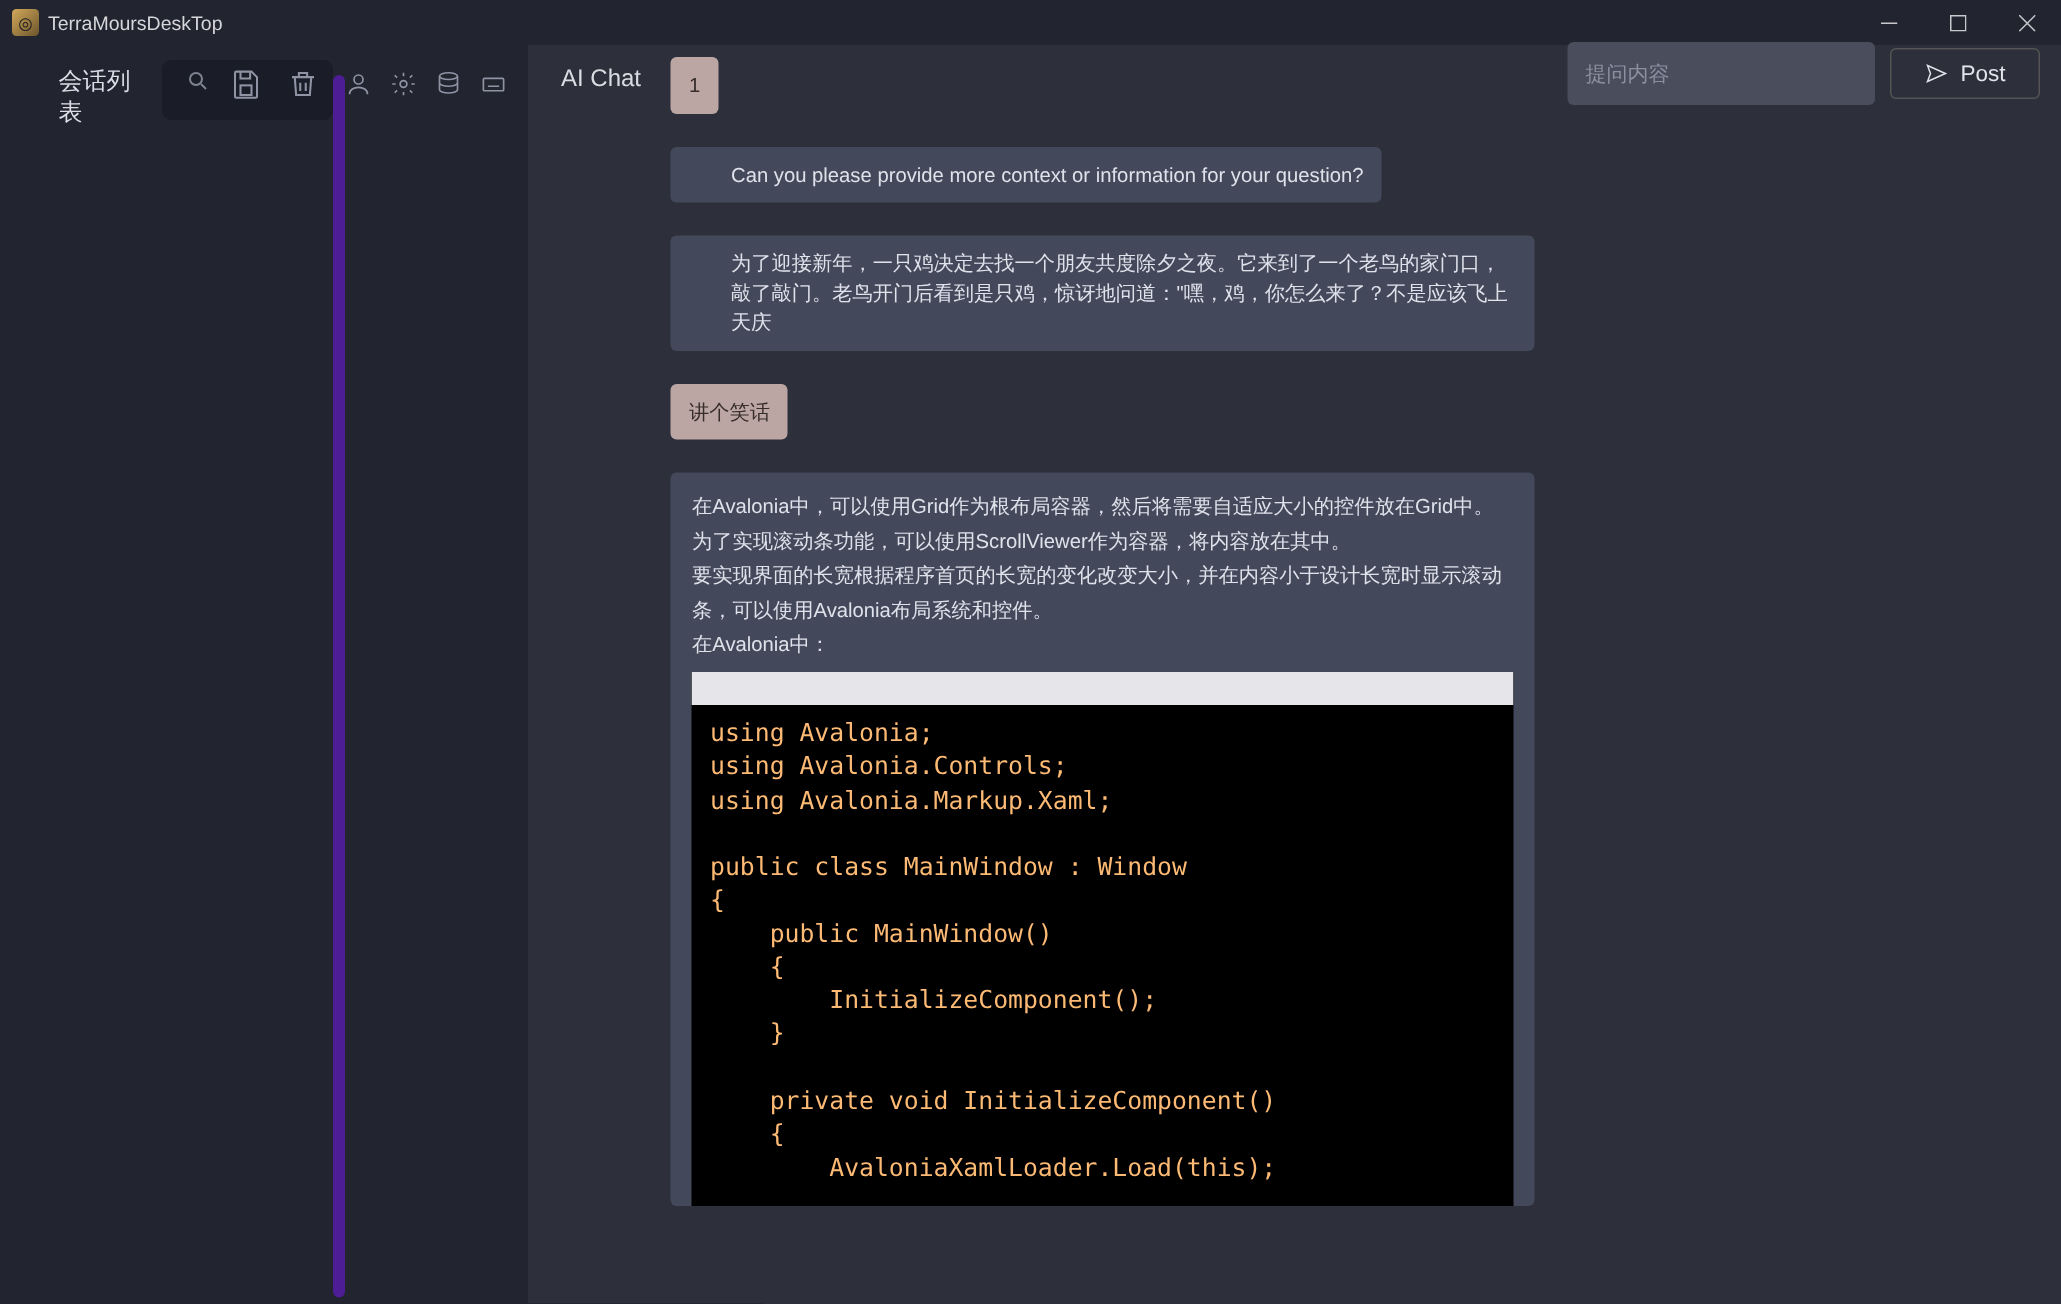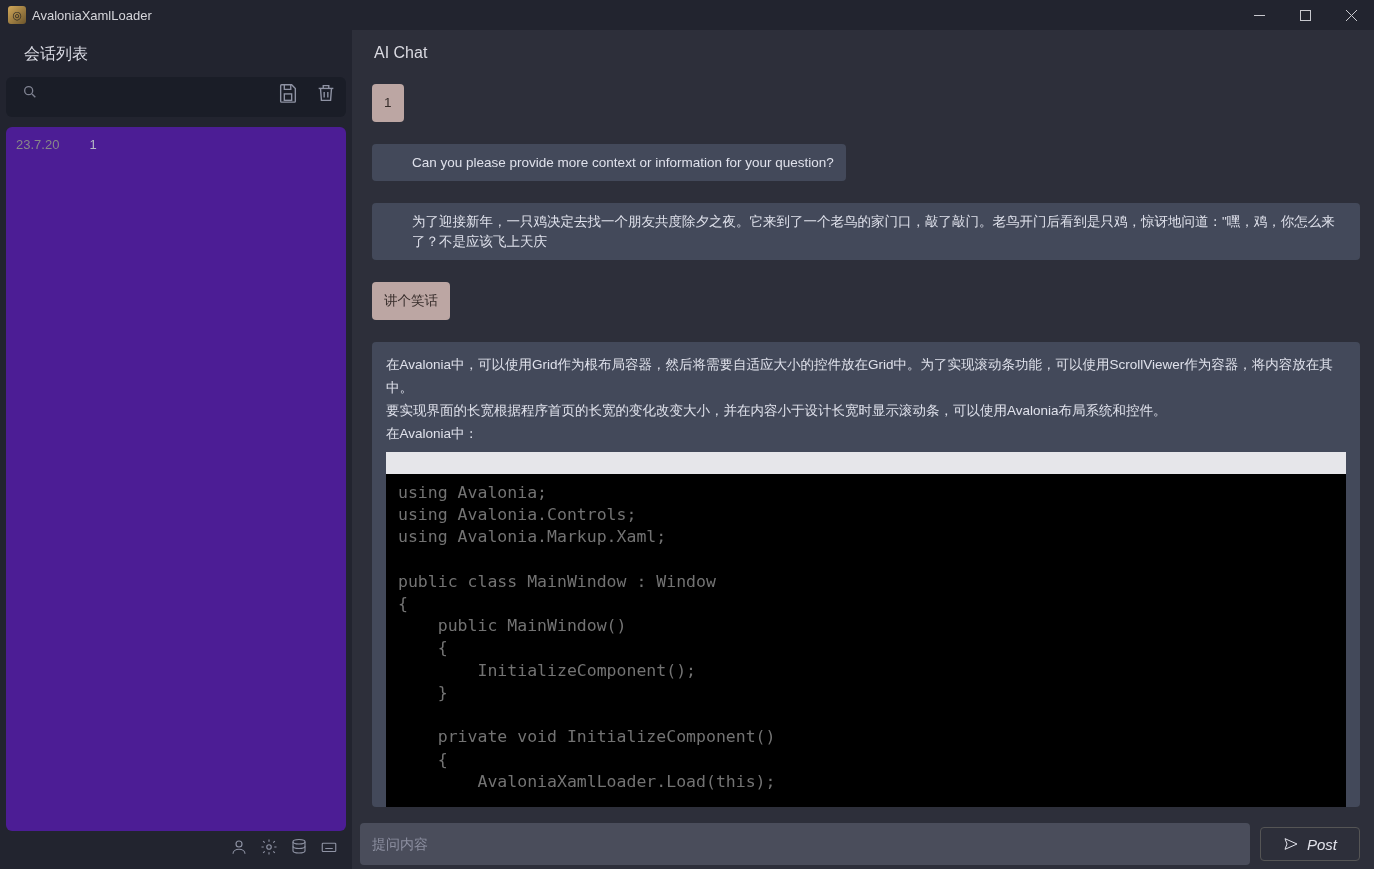--- a/index.html
+++ b/index.html
@@ -8,57 +8,57 @@
   .titlebar{height:30px;display:flex;align-items:center;justify-content:space-between;padding:0 0 0 8px;background:#22242f;}
   .titlebar-left{display:flex;align-items:center;gap:6px;}
   .app-icon{width:18px;height:18px;border-radius:3px;background:linear-gradient(135deg,#d3a95a,#6c552c);display:flex;align-items:center;justify-content:center;font-size:11px;color:#222;}
   .app-title{font-size:13px;color:#d6d6db;}
   .win-btns{display:flex;height:100%;}
   .win-btn{width:46px;display:flex;align-items:center;justify-content:center;color:#c8c8ce;}
   .win-btn svg{width:11px;height:11px;stroke:#c8c8ce;stroke-width:1;fill:none;}
   
   .app-body{display:flex;height:calc(100% - 30px);width:100%;}
   
-  .sidebar{width:352px;background:#22242f;display:flex;flex-direction:column;padding:10px 6px 4px 6px;}
+  .sidebar{width:352px;background:#22242f;display:flex;flex-direction:row;padding:10px 6px 4px 21px;}
   .side-header{font-size:16px;color:#dcdde6;padding:4px 18px 12px 18px;}
   .side-tools{display:flex;align-items:center;gap:10px;padding:0 6px 8px 6px;background:#1a1d27;border-radius:6px;height:40px;}
   .search-wrap{flex:1;display:flex;align-items:center;height:100%;padding-left:10px;}
   .search-icon{color:#7f8291;font-size:15px;}
   .icon-btn{width:28px;height:28px;display:flex;align-items:center;justify-content:center;color:#8f93a4;}
   .icon-btn svg{width:22px;height:22px;stroke:#8f93a4;stroke-width:1.5;fill:none;}
   .conv-list{flex:1;margin-top:10px;background:#4c1d95;border-radius:6px;padding:6px 4px;overflow:auto;}
   .conv-item{display:flex;gap:30px;padding:4px 6px;font-size:13px;color:#b6b9c5;}
   .conv-date{color:#888;}
   .side-footer{height:34px;display:flex;align-items:center;justify-content:flex-end;gap:12px;padding-right:8px;}
   .side-footer svg{width:18px;height:18px;stroke:#8f93a4;fill:none;stroke-width:1.5;}
   
-  .chat{flex:1;display:flex;flex-direction:column;background:#2d2f3a;}
+  .chat{flex:1;display:flex;flex-direction:row;background:#2d2f3a;}
   .chat-header{height:46px;display:flex;align-items:center;padding-left:22px;font-size:16px;color:#dbdbe2;}
   .messages{flex:1;overflow:auto;padding:8px 14px 8px 20px;}
   .bubble{display:inline-block;padding:9px 12px;border-radius:4px;margin-bottom:22px;font-size:13.5px;line-height:1.45;}
   .user{background:#bca6a3;color:#362c2a;font-weight:500;}
   .assistant{background:#43495a;color:#dfe1eb;padding-left:40px;}
   .assistant-wide{display:block;}
   .answer-block{background:#43495a;border-radius:4px;padding:12px 14px 0 14px;color:#dfe1eb;font-size:13.5px;line-height:1.7;}
-  .code-block{background:#000;color:#737373;font-family:"Segoe UI",Consolas,monospace;font-size:16.5px;line-height:1.35;padding:8px 12px 14px 12px;margin-top:6px;white-space:pre;overflow:hidden;}
+  .code-block{background:#000;color:#fdba74;font-family:"Segoe UI",Consolas,monospace;font-size:16.5px;line-height:1.35;padding:8px 12px 14px 12px;margin-top:6px;white-space:pre;overflow:hidden;}
   .code-header{height:22px;background:#e6e6ea;margin:-8px -12px 8px -12px;}
   
   .input-row{height:44px;display:flex;align-items:center;gap:10px;padding:0 14px 6px 8px;background:#2d2f3a;}
   .msg-input{flex:1;height:42px;background:#4a4d5b;border:none;border-radius:4px;color:#d5d7e2;padding:0 12px;font-size:14px;}
   .msg-input::placeholder{color:#8c8fa0;}
-  .post-btn{height:34px;padding:0 22px;background:#2d2f3a;border:1px solid #555;border-radius:4px;color:#e2e3eb;display:flex;align-items:center;gap:8px;font-size:15px;font-style:italic;}
+  .post-btn{height:34px;padding:0 22px;background:#2d2f3a;border:1px solid #555;border-radius:4px;color:#e2e3eb;display:flex;align-items:center;gap:8px;font-size:15px;}
   .post-btn svg{width:16px;height:16px;stroke:#e2e3eb;fill:none;stroke-width:1.5;}
 </style>
 </head>
 <body>
 
 <div class="titlebar">
   <div class="titlebar-left">
     <span class="app-icon">◎</span>
-    <span class="app-title">AvaloniaXamlLoader</span>
+    <span class="app-title">TerraMoursDeskTop</span>
   </div>
   <div class="win-btns">
     <div class="win-btn">
         <svg viewBox="0 0 11 11">
           <path d="M0 5.5 H11"></path>
         </svg>
       </div>
     <div class="win-btn">
         <svg viewBox="0 0 11 11">
           <rect x="0.5" y="0.5" width="10" height="10"></rect>

